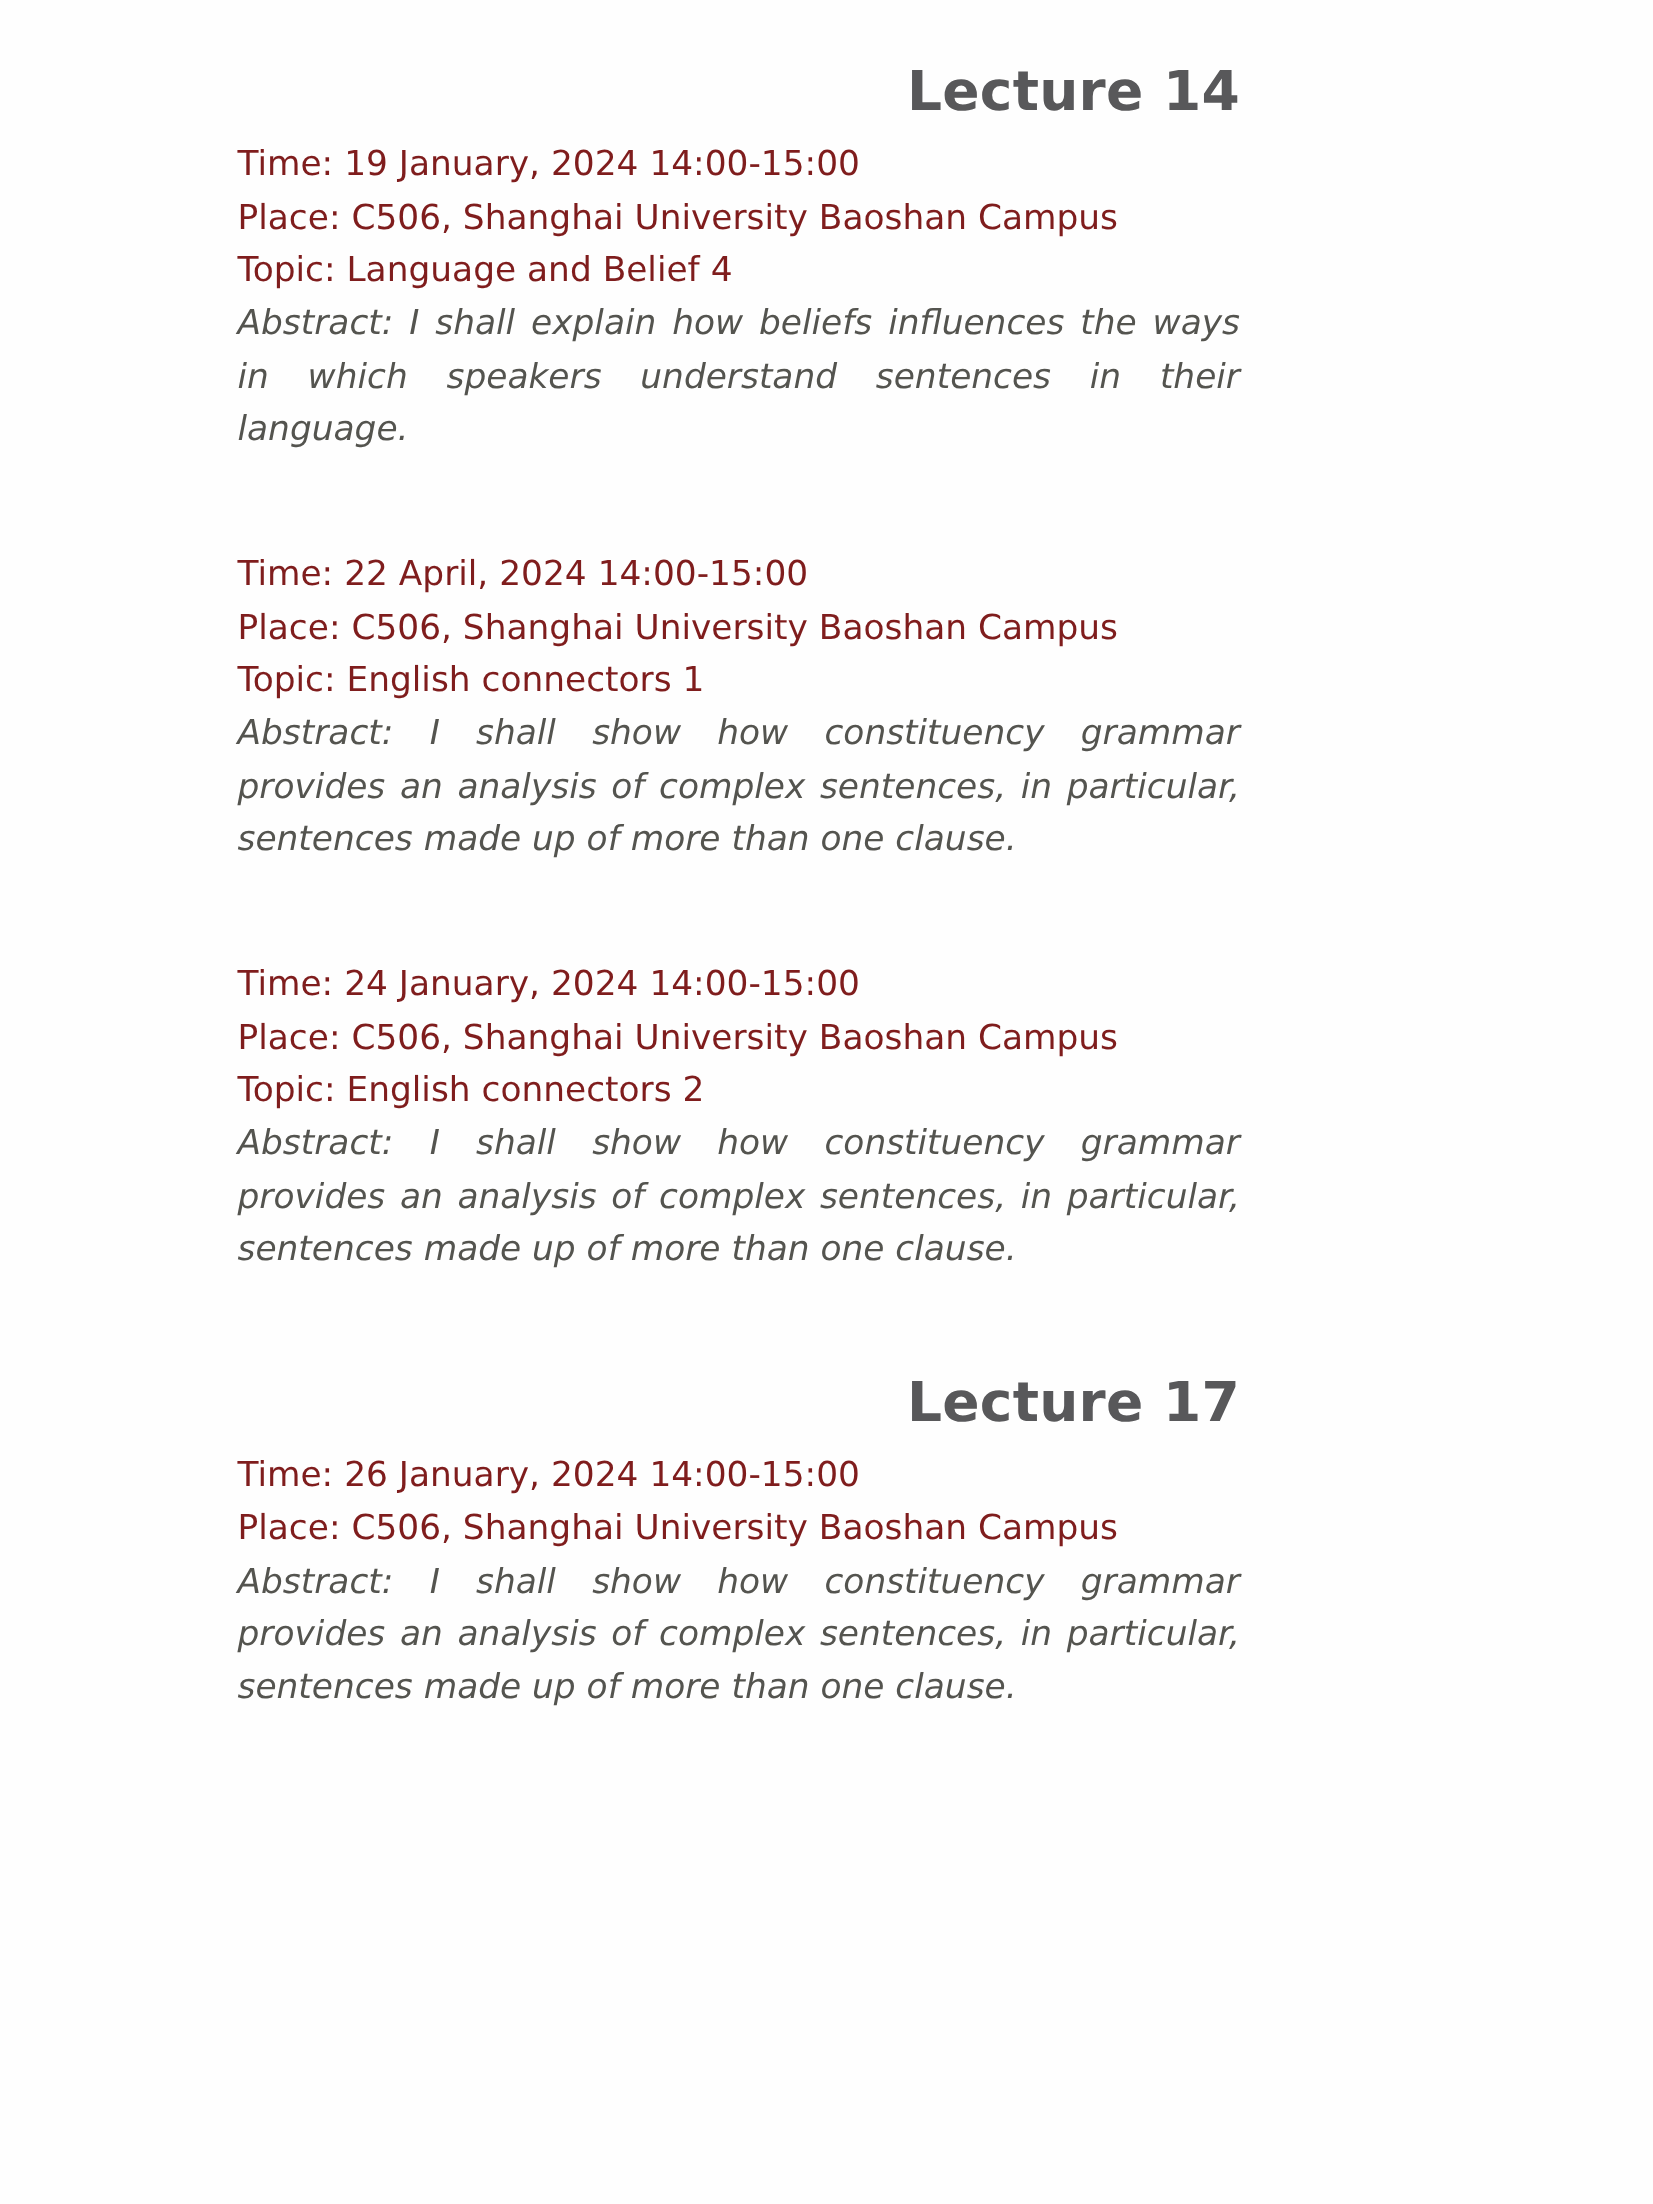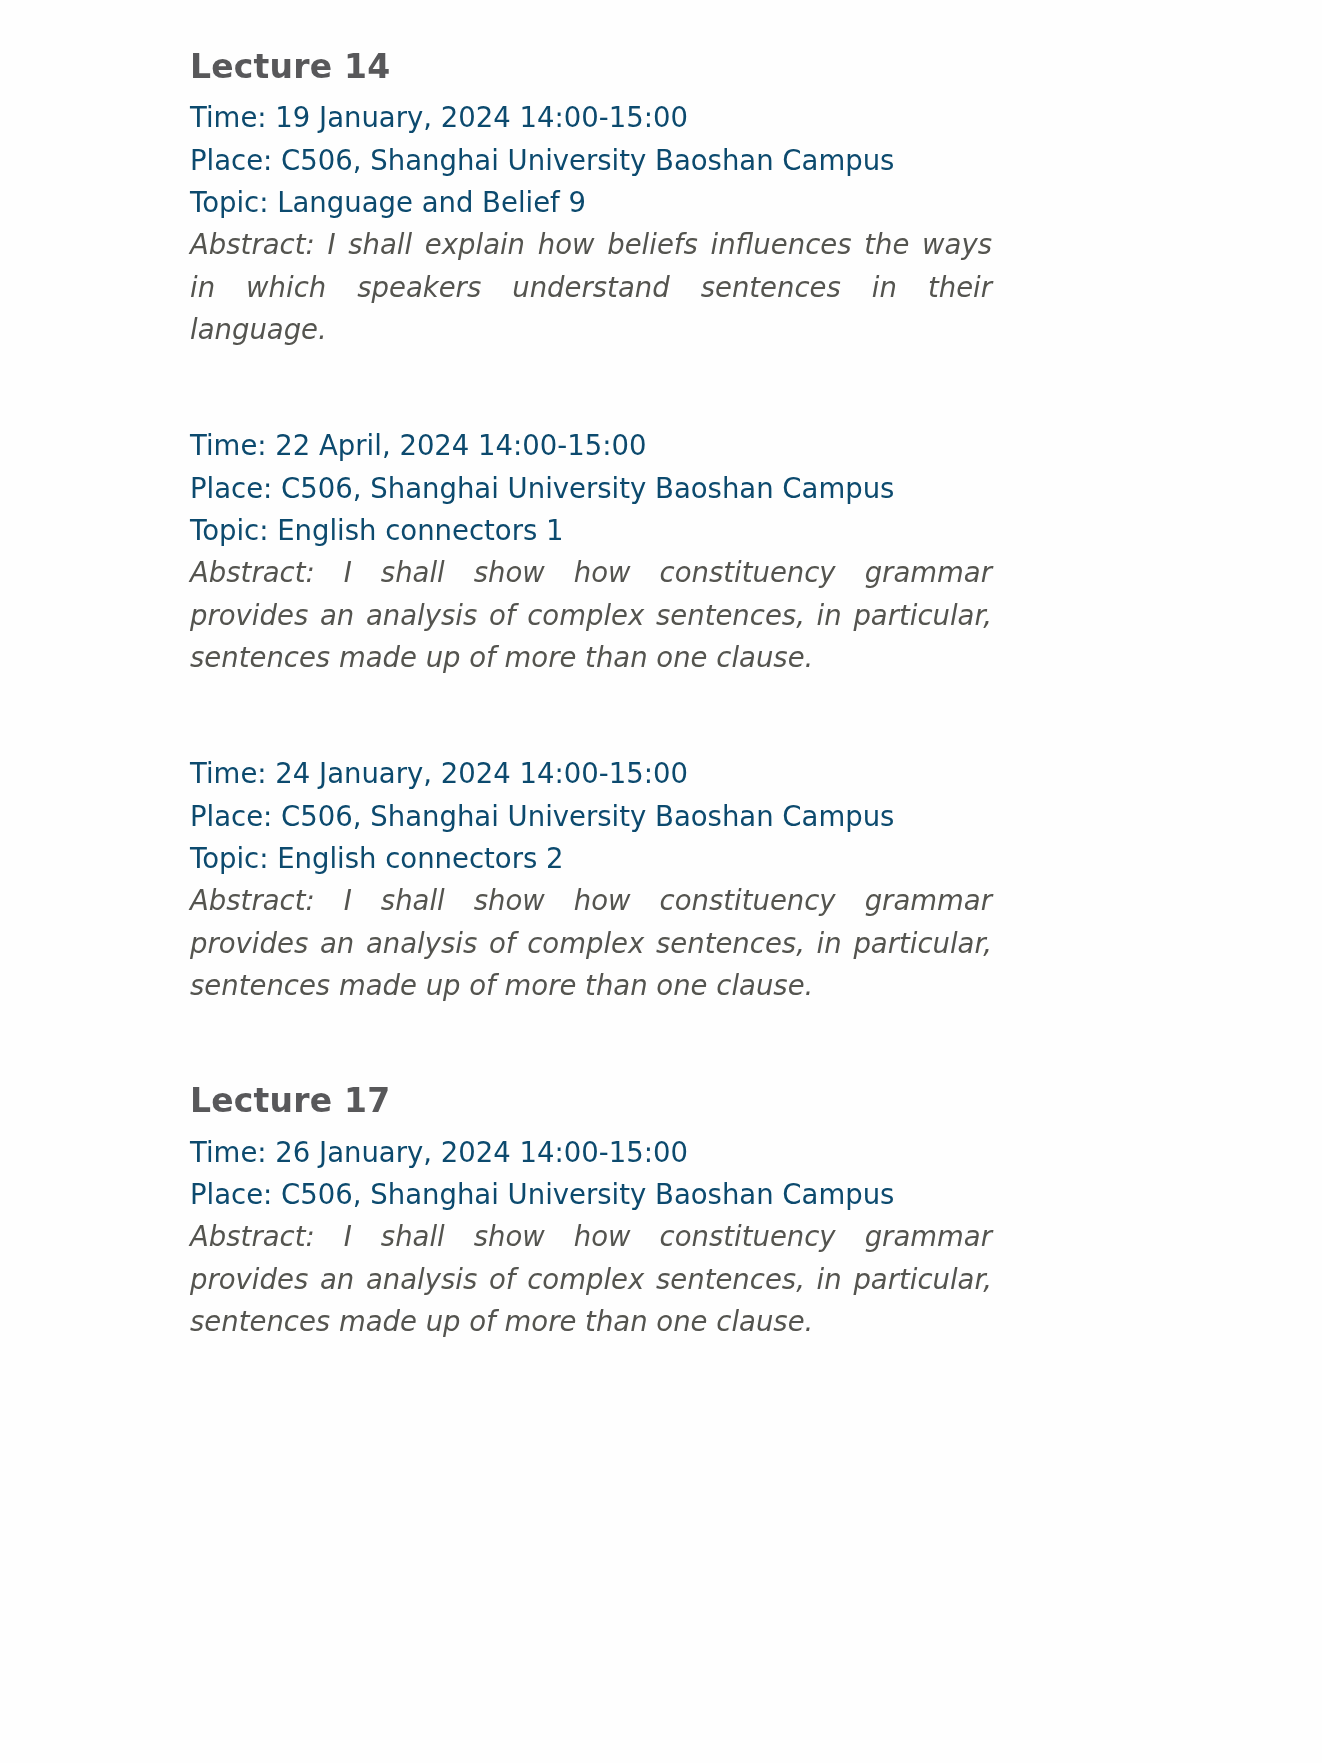--- a/index.html
+++ b/index.html
@@ -21,31 +21,32 @@
     padding: 46px 330px 0 190px;
     background: #fefefe;
   }
   .lecture {
     margin-bottom: 74px;
   }
   .lecture:last-child {
     margin-bottom: 0;
   }
   .lecture-title {
-    font-size: 33px;
+    font-size: 44px;
     font-weight: bold;
     color: #58585a;
     letter-spacing: 0.2px;
     margin: 0 0 8px 0;
     line-height: 1.28;
+    text-align: right;
   }
   .lecture-line {
     font-size: 27.5px;
     line-height: 1.54;
-    color: #0c4a6e;
+    color: #7f1d1d;
     margin: 0;
   }
   .abstract {
     font-size: 27.5px;
     line-height: 1.54;
     color: #54544f;
     margin: 0;
     text-align: justify;
     text-justify: inter-word;
     font-style: italic;
@@ -56,21 +57,21 @@
 </style>
 </head>
 <body>
 
 <div class="page">
 
   <section class="lecture">
     <h2 class="lecture-title">Lecture 14</h2>
     <p class="lecture-line">Time: 19 January, 2024 14:00-15:00</p>
     <p class="lecture-line">Place: C506, Shanghai University Baoshan Campus</p>
-    <p class="lecture-line">Topic: Language and Belief 9</p>
+    <p class="lecture-line">Topic: Language and Belief 4</p>
     <p class="abstract narrow">Abstract: I shall explain how beliefs influences the ways in which speakers understand sentences in their language.</p>
   </section>
 
   <section class="lecture">
     <p class="lecture-line">Time: 22 April, 2024 14:00-15:00</p>
     <p class="lecture-line">Place: C506, Shanghai University Baoshan Campus</p>
     <p class="lecture-line">Topic: English connectors 1</p>
     <p class="abstract">Abstract: I shall show how constituency grammar provides an analysis of complex sentences, in particular, sentences made up of more than one clause.</p>
   </section>
 

